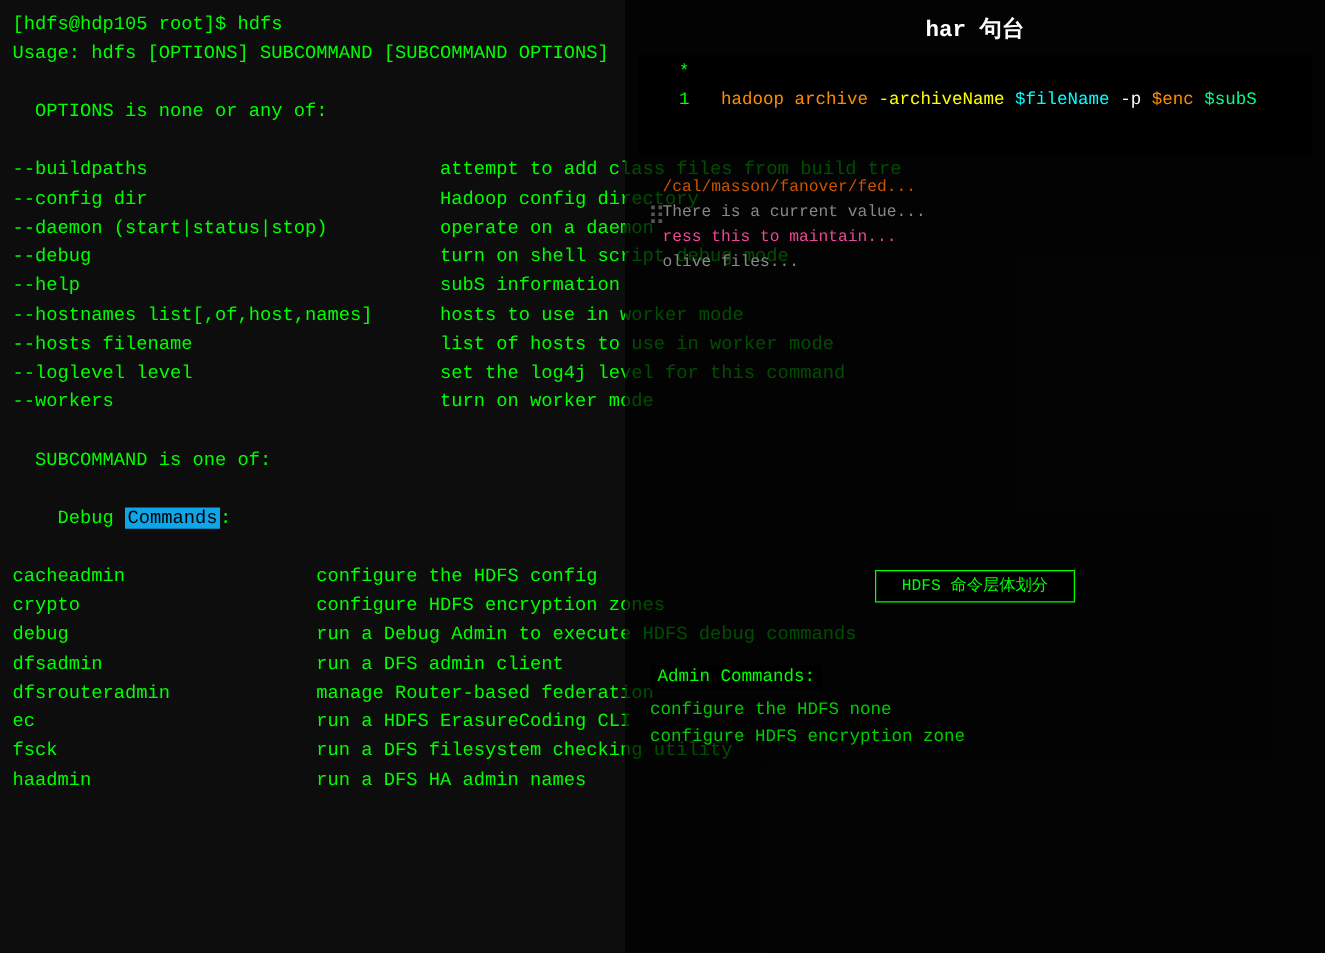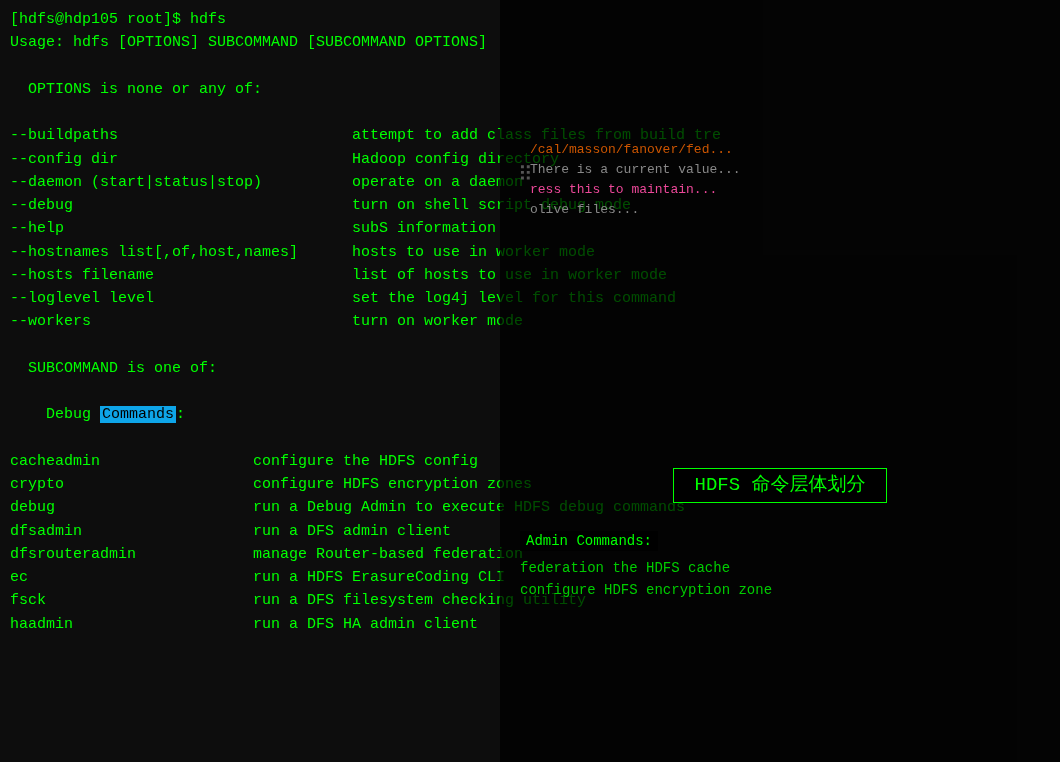--- a/index.html
+++ b/index.html
@@ -93,22 +93,22 @@
     .white-text {
       color: #ffffff;
     }
 
     .section-label {
       background-color: rgba(0,0,0,0.85);
       color: #00ff00;
       border: 1px solid #00ff00;
       padding: 2px 20px;
       display: inline-block;
-      margin: 18px 0;
-      font-size: 19px;
+      margin: 6px 0;
+      font-size: 13px;
     }
 
     .admin-commands-label {
       background-color: rgba(0,0,0,0.85);
       color: #00ff00;
       padding: 2px 6px;
       font-size: 14px;
     }
   </style>
 </head>
@@ -134,42 +134,51 @@
 
     <span>Debug </span><span class="highlight-box">Commands</span><span>:</span>
 
 <span>cacheadmin                 configure the HDFS config</span>
 <span>crypto                     configure HDFS encryption zones</span>
 <span>debug                      run a Debug Admin to execute HDFS debug commands</span>
 <span>dfsadmin                   run a DFS admin client</span>
 <span>dfsrouteradmin             manage Router-based federation</span>
 <span>ec                         run a HDFS ErasureCoding CLI</span>
 <span>fsck                       run a DFS filesystem checking utility</span>
-<span>haadmin                    run a DFS HA admin client</span></pre>
+<span>haadmin                    run a DFS HA admin names</span></pre>
 </div>
 
 <div class="right-overlay"></div>
 
 <div class="right-panel-content">
 
+  <div style="height: 130px; overflow: hidden;">
+    <div style="color: #ffffff; font-size: 18px; font-weight: bold; text-align: center; padding-top: 4px;">
+      <span>har 句台</span>
+    </div>
+    <div style="height: 80px; background: #000; margin-top: 4px; padding: 4px 8px;">
+      <pre style="color: #00ff00; font-size: 14px;"><span>   *</span>
+<span>   1   <span class="orange-text">hadoop archive</span> <span class="yellow-text">-archiveName</span> <span class="cyan-text">$fileName</span> <span class="white-text">-p</span> <span class="orange-text">$enc</span> <span style="color:#00ff88;">$subS</span></span></pre>
+    </div>
+  </div>
 
   <div style="position: absolute; left: 18px; top: 160px; color: #555; font-size: 20px;">⠿</div>
 
   <div style="position: absolute; top: 140px; left: 30px; right: 0; font-size: 13px; color: #888; white-space: nowrap; overflow: hidden;">
     <div style="color: #cc5500;">/cal/masson/fanover/fed...</div>
     <div style="color: #888;">There is a current value...</div>
     <div style="color: #ec4899;">ress this to maintain...</div>
     <div style="color: #888;">olive files...</div>
   </div>
 
   <div style="position: absolute; top: 450px; left: 0; right: 0; text-align: center;">
     <span class="section-label">HDFS 命令层体划分</span>
   </div>
 
   <div style="position: absolute; top: 530px; left: 20px;">
     <span class="admin-commands-label">Admin Commands:</span>
   </div>
 
   <div style="position: absolute; top: 558px; left: 20px; font-size: 14px; color: #00cc00;">
-    <div>federation the HDFS cache</div>
+    <div>configure the HDFS none</div>
     <div>configure HDFS encryption zone</div>
   </div>
 </div>
 
 </body></html>

